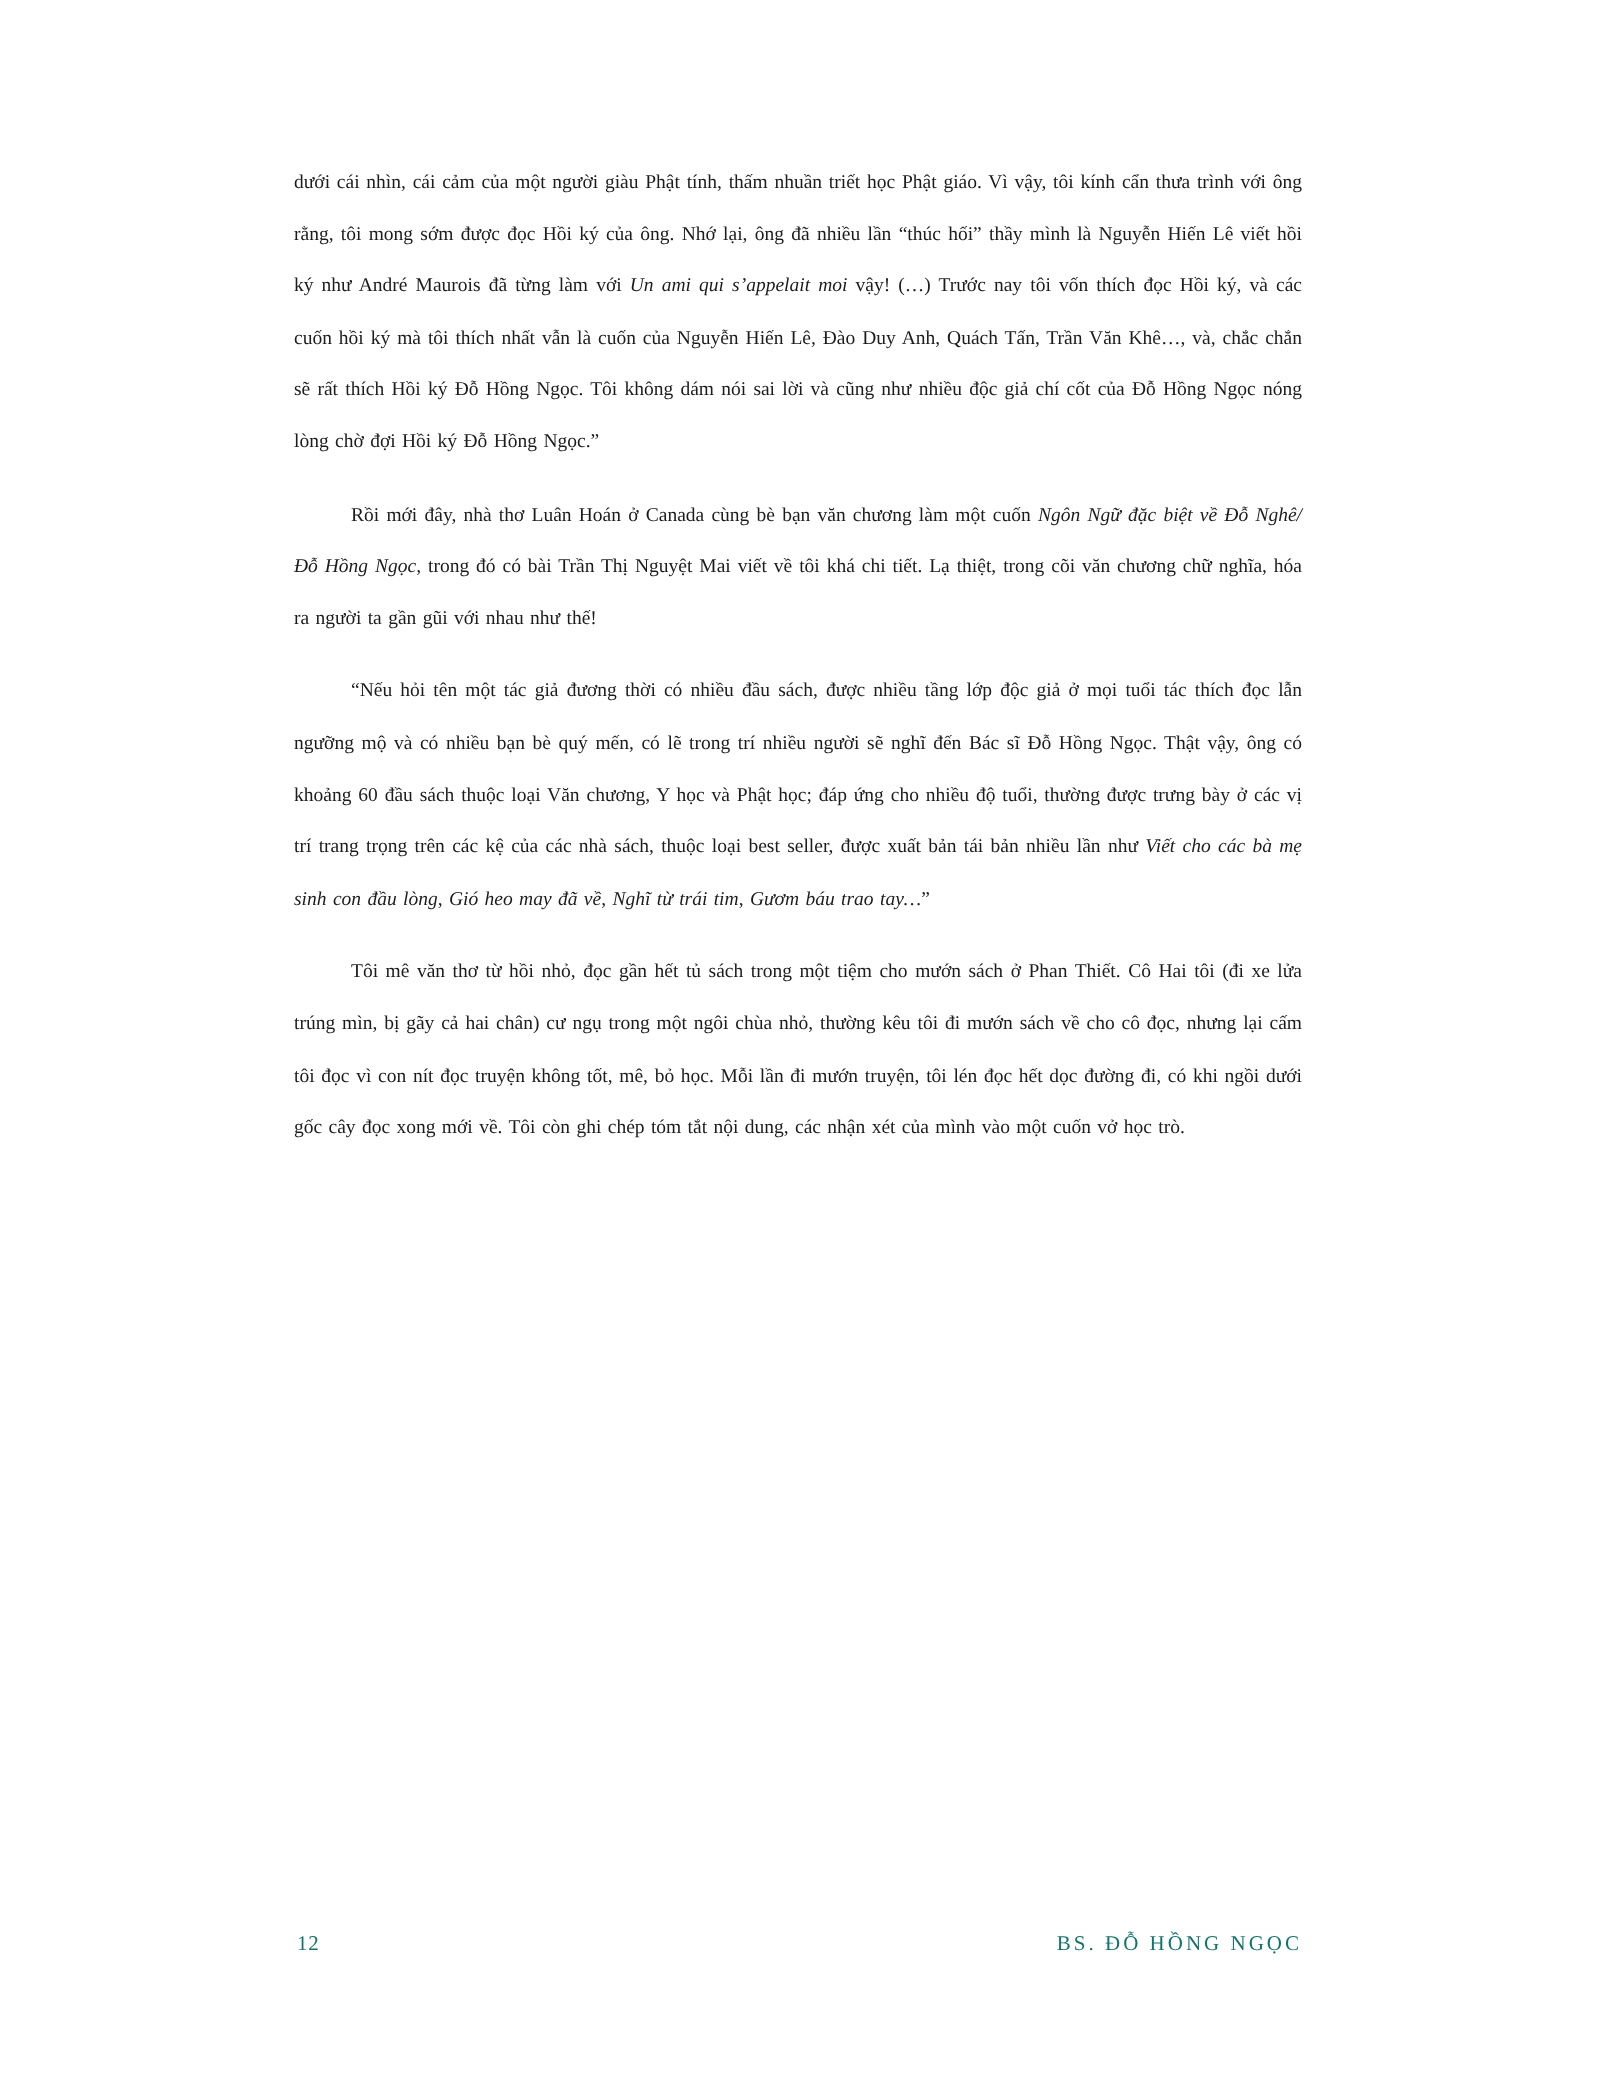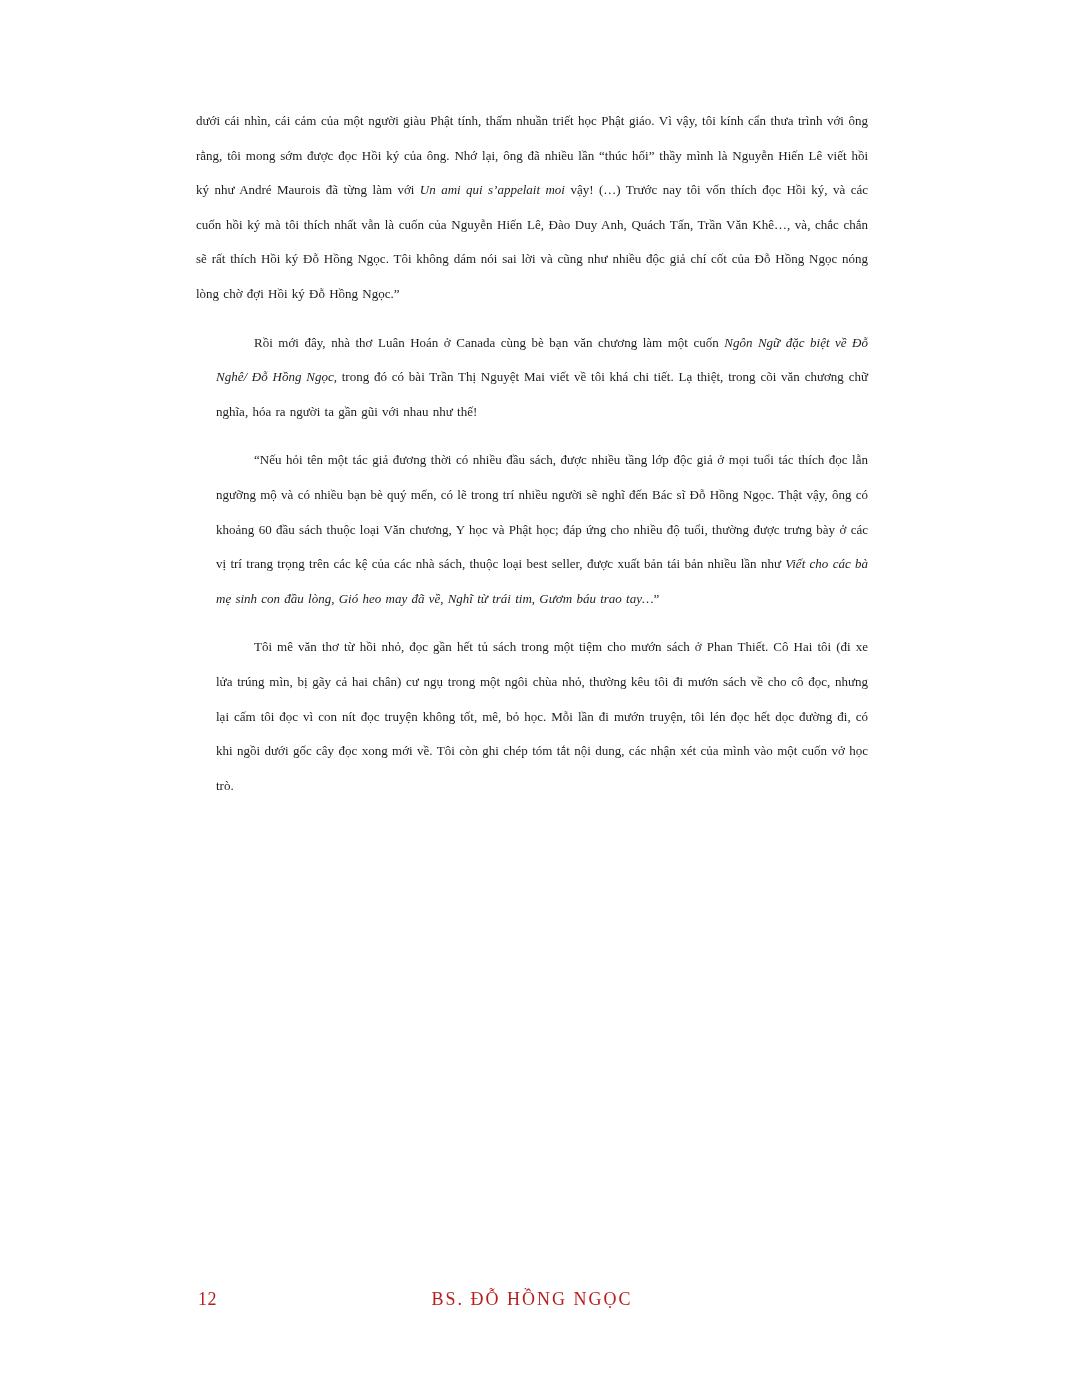--- a/index.html
+++ b/index.html
@@ -29,42 +29,41 @@
   .para {
     margin: 0 0 14px 0;
     font-size: 13px;
     line-height: 34.6px;
     text-align: justify;
     text-justify: inter-word;
     word-spacing: 1px;
   }
   .para.indent {
     text-indent: 38px;
-    margin-left: 20px;
   }
   .para em {
     font-style: italic;
   }
   .page-footer {
     position: absolute;
     left: 196px;
     top: 1289px;
     width: 672px;
-    font-size: 18px;
-    color: #b91c1c;
+    font-size: 14px;
+    color: #0f766e;
   }
   .page-number {
     position: absolute;
     left: 2px;
     top: 0;
     letter-spacing: 0.5px;
   }
   .running-title {
     display: block;
-    text-align: center;
+    text-align: right;
     letter-spacing: 2px;
   }
 </style>
 </head>
 <body>
 
 <div class="page">
 
   <main class="text-block">
       <p class="para"><span>dưới cái nhìn, cái cảm của một người giàu Phật tính, thấm nhuần triết học  Phật giáo. Vì vậy, tôi kính cẩn thưa trình với ông rằng, tôi mong sớm được đọc Hồi ký của ông. Nhớ lại, ông đã nhiều lần “thúc hối” thầy mình là Nguyễn Hiến Lê viết hồi ký như André Maurois đã từng làm với </span><em>Un ami qui s’appelait moi</em><span> vậy! (…) Trước nay tôi vốn thích đọc Hồi ký, và các cuốn hồi ký mà tôi thích nhất vẫn là cuốn của Nguyễn Hiến Lê, Đào Duy Anh, Quách Tấn, Trần Văn Khê…, và, chắc chắn sẽ rất thích Hồi ký Đỗ Hồng Ngọc. Tôi không dám nói sai lời và cũng như nhiều độc giả chí cốt của Đỗ Hồng Ngọc nóng lòng chờ đợi Hồi ký Đỗ Hồng Ngọc.”</span></p>

